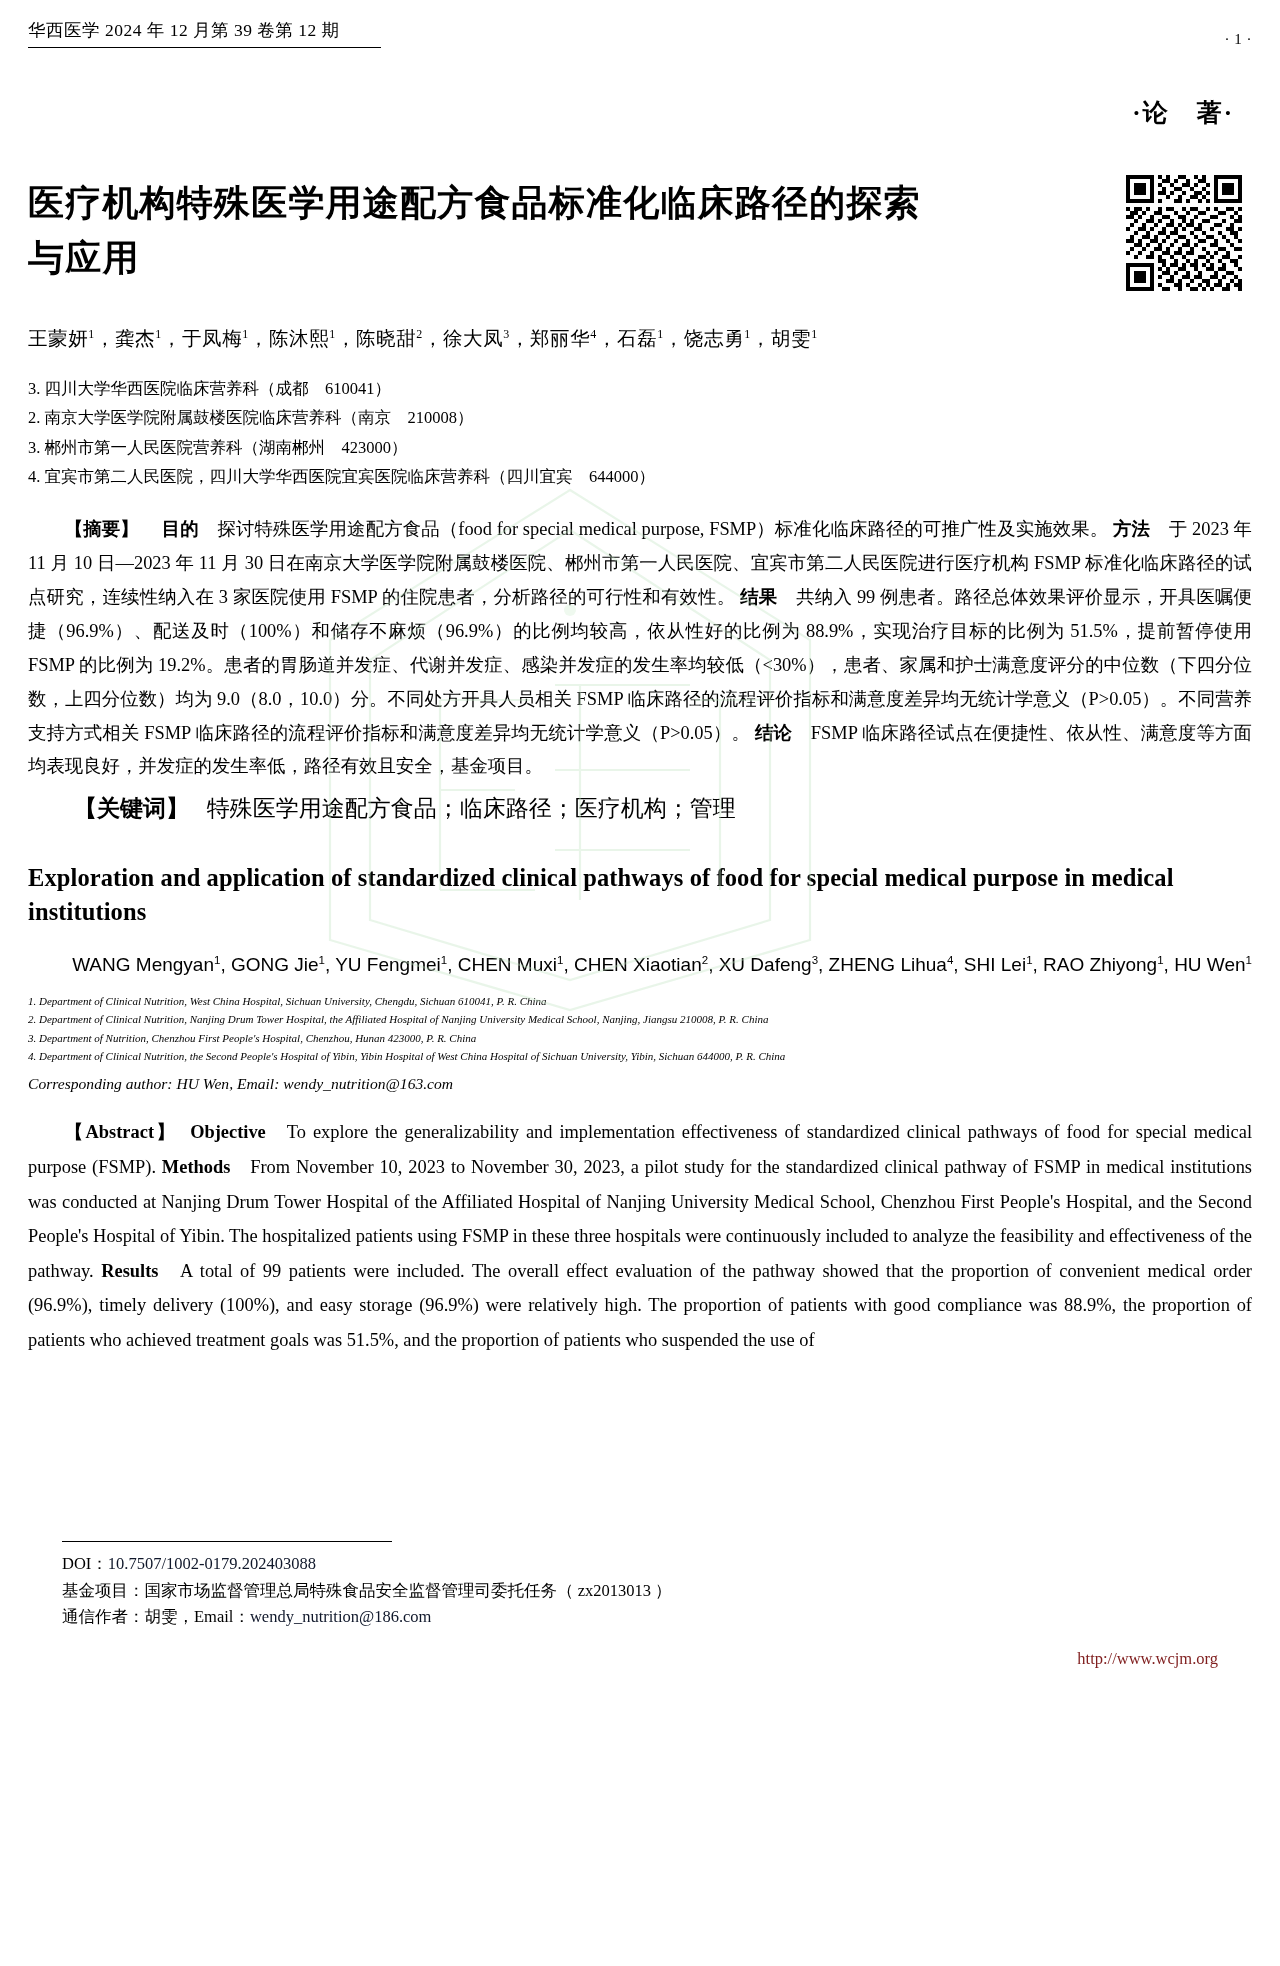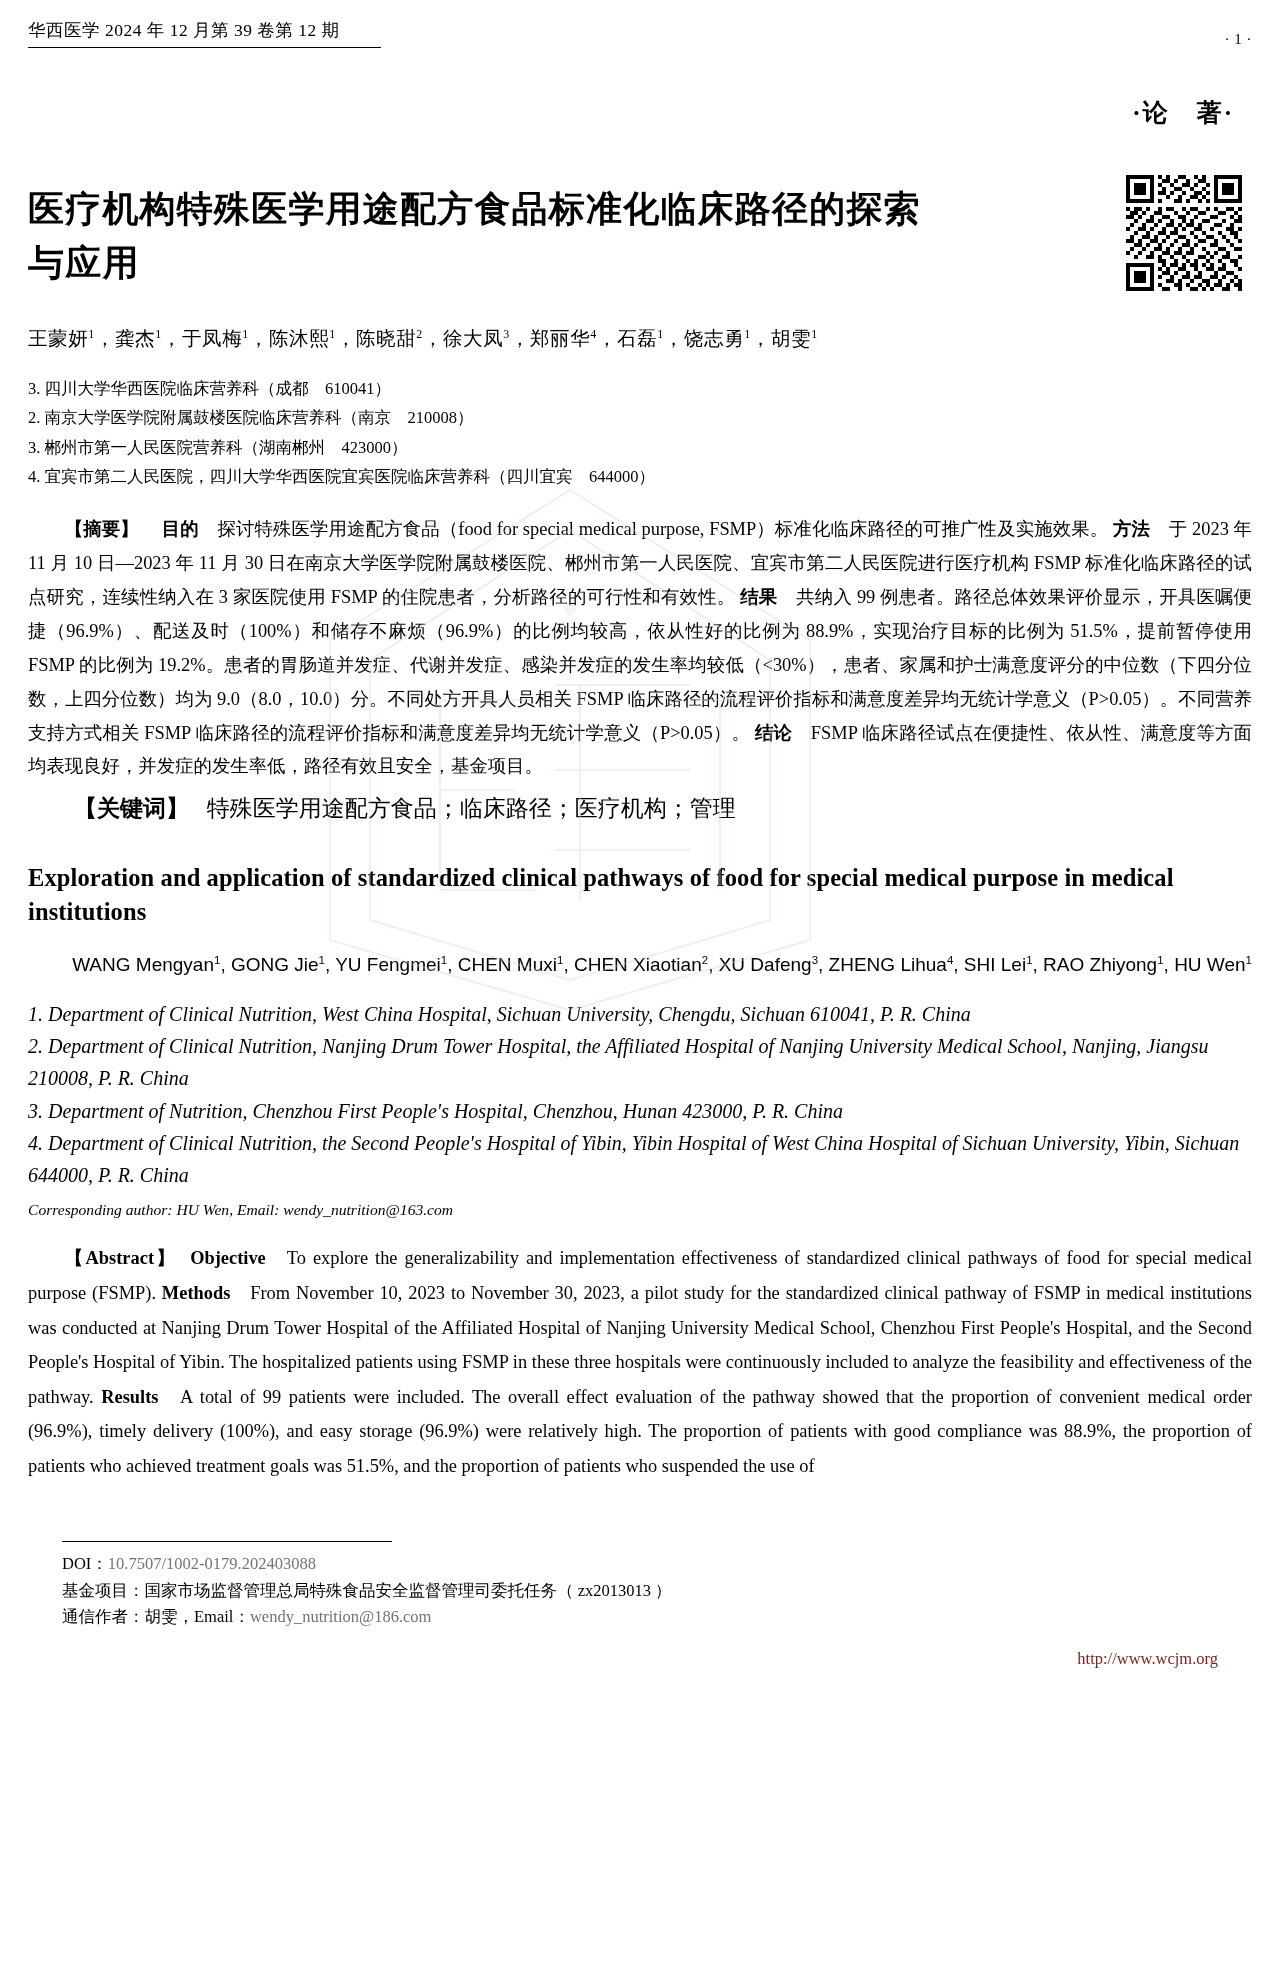--- a/index.html
+++ b/index.html
@@ -52,21 +52,21 @@
     letter-spacing: 2px;
     margin-top: 48px;
     padding-right: 18px;
     font-family: Liberation Serif, serif;
   }
 
   
   .title-row {
     display: flex;
     justify-content: space-between;
-    align-items: flex-end;
+    align-items: center;
     margin-top: 42px;
   }
   .cn-title {
     font-size: 36px;
     font-weight: bold;
     line-height: 1.52;
     letter-spacing: 1.2px;
     max-width: 900px;
   }
   .qr {
@@ -119,22 +119,22 @@
   }
   .en-authors {
     margin-top: 20px;
     font-size: 19px;
     line-height: 1.56;
     font-family: "Liberation Sans", sans-serif;
     text-align: right;
   }
   .en-authors sup { font-size: 11.5px; vertical-align: super; }
   .affil-en {
-    margin-top: 19px;
-    font-size: 20px;
+    margin-top: 13px;
+    font-size: 11px;
     font-style: italic;
     line-height: 1.58;
   }
   .affil-en div { margin-bottom: 1px; }
   .corr {
     margin-top: 10px;
     font-size: 15.6px;
     font-style: italic;
   }
   .abs-en {
@@ -155,21 +155,21 @@
   }
   .foot-rule {
     border-top: 1.2px solid #000;
     width: 330px;
     margin-bottom: 9px;
   }
   .foot-line {
     font-size: 16.5px;
     line-height: 1.62;
   }
-  .foot-link { color: #737373; }
+  .foot-link { color: #0f172a; }
   .url-right {
     position: absolute;
     right: 0;
     bottom: -38px;
     font-size: 16.5px;
     color: #7f1d1d;
     font-family: "Liberation Serif", serif;
   }
 
   

